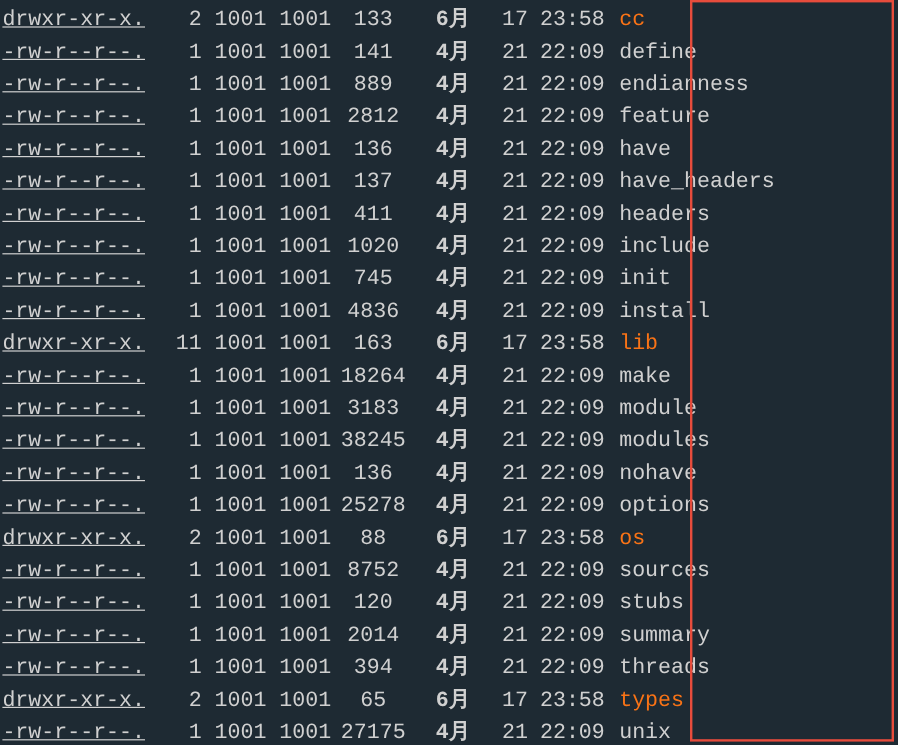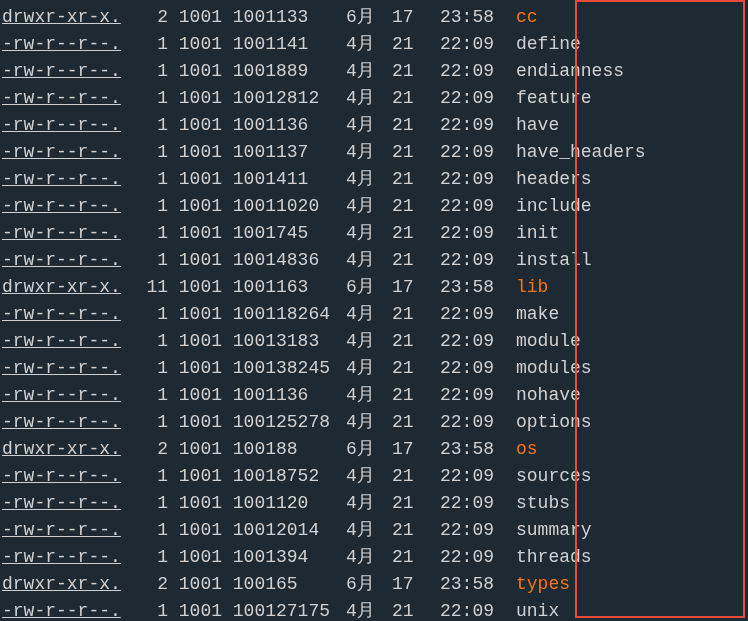--- a/index.html
+++ b/index.html
@@ -38,31 +38,34 @@
     .owner {
       width: 54px;
       text-align: right;
     }
     .group {
       width: 54px;
       text-align: right;
     }
     .size {
       width: 70px;
-      text-align: left;
+      text-align: center;
     }
     .month {
       width: 46px;
+      text-align: right;
+      font-weight: bold;
     }
     .day {
       width: 48px;
+      text-align: right;
     }
     .time {
       width: 64px;
-      text-align: left;
+      text-align: right;
     }
     .name {
       padding-left: 12px;
     }
     .dir {
       color: #f97316;
     }
     .highlight-box {
       position: absolute;
       border: 2px solid #e74c3c;

